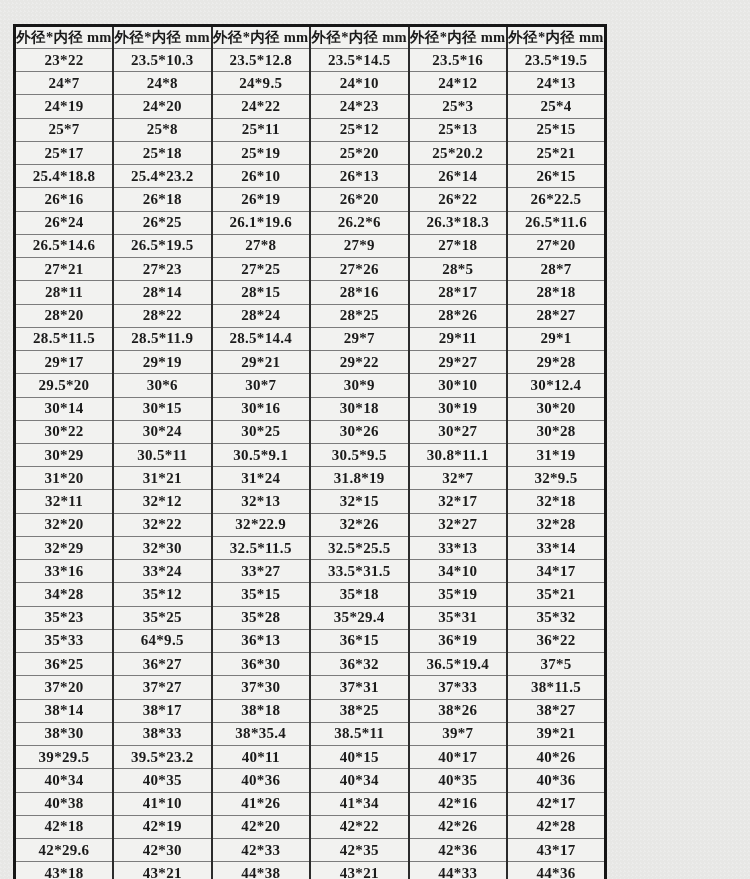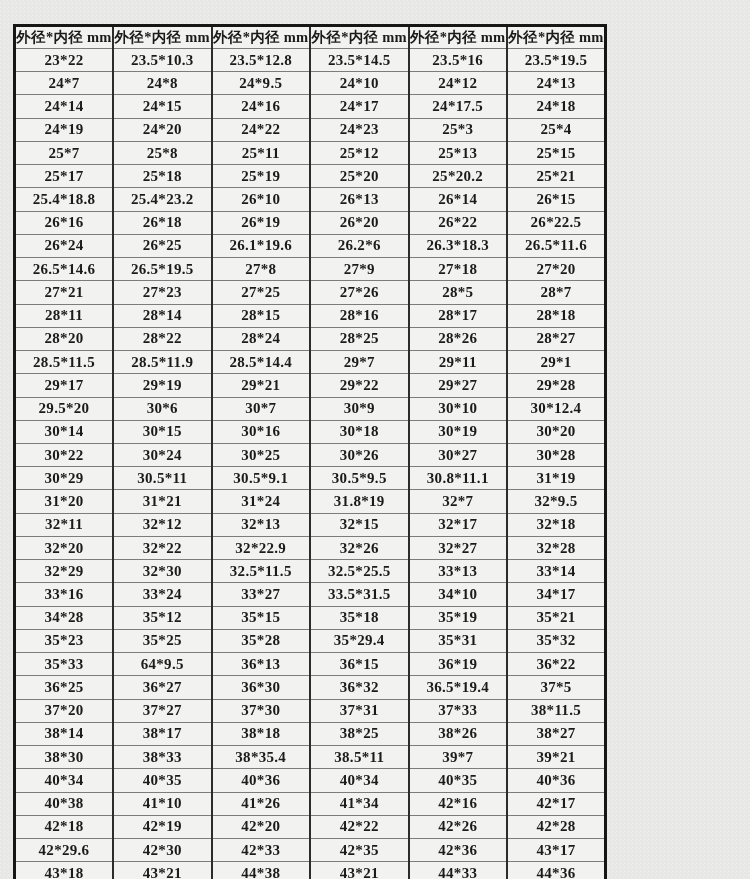--- a/index.html
+++ b/index.html
@@ -81,28 +81,20 @@
         </tr>
         <tr>
           <td>24*7</td>
           <td>24*8</td>
           <td>24*9.5</td>
           <td>24*10</td>
           <td>24*12</td>
           <td>24*13</td>
         </tr>
         <tr>
-          <td>24*14</td>
-          <td>24*15</td>
-          <td>24*16</td>
-          <td>24*17</td>
-          <td>24*17.5</td>
-          <td>24*18</td>
-        </tr>
-        <tr>
           <td>24*19</td>
           <td>24*20</td>
           <td>24*22</td>
           <td>24*23</td>
           <td>25*3</td>
           <td>25*4</td>
         </tr>
         <tr>
           <td>25*7</td>
           <td>25*8</td>
@@ -313,20 +305,28 @@
         </tr>
         <tr>
           <td>38*30</td>
           <td>38*33</td>
           <td>38*35.4</td>
           <td>38.5*11</td>
           <td>39*7</td>
           <td>39*21</td>
         </tr>
         <tr>
+          <td>39*29.5</td>
+          <td>39.5*23.2</td>
+          <td>40*11</td>
+          <td>40*15</td>
+          <td>40*17</td>
+          <td>40*26</td>
+        </tr>
+        <tr>
           <td>40*34</td>
           <td>40*35</td>
           <td>40*36</td>
           <td>40*34</td>
           <td>40*35</td>
           <td>40*36</td>
         </tr>
         <tr>
           <td>40*38</td>
           <td>41*10</td>

